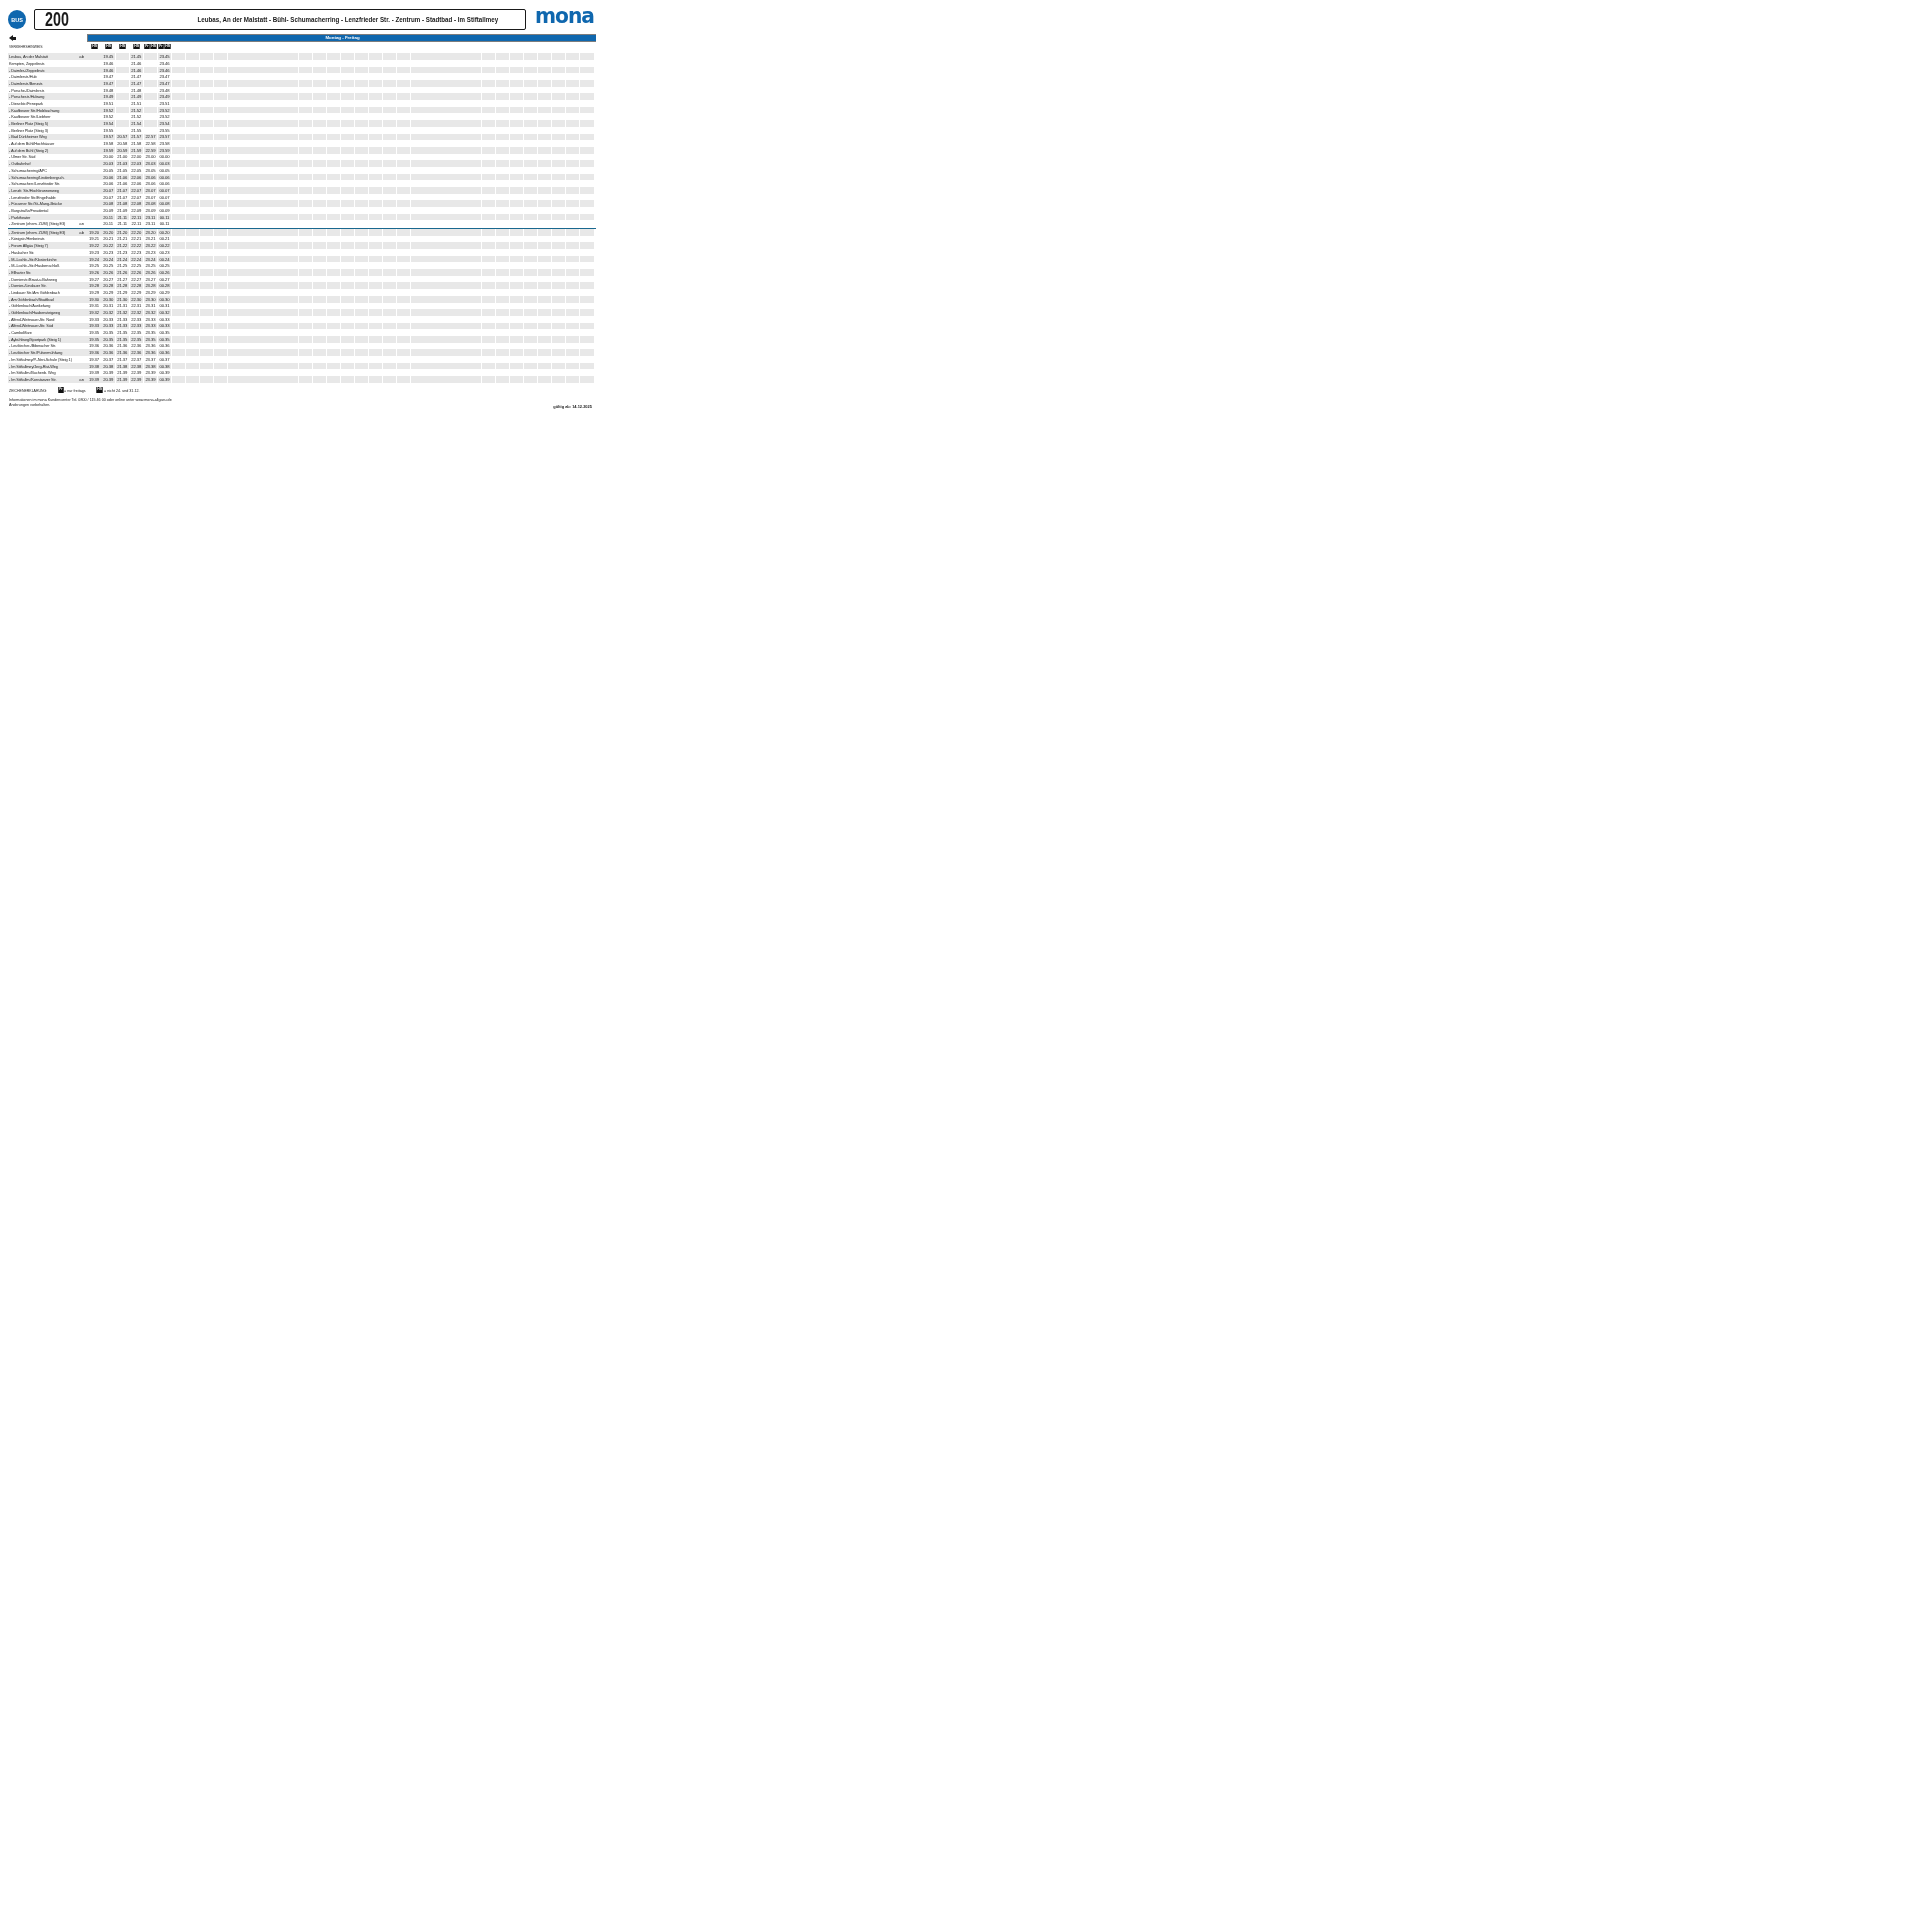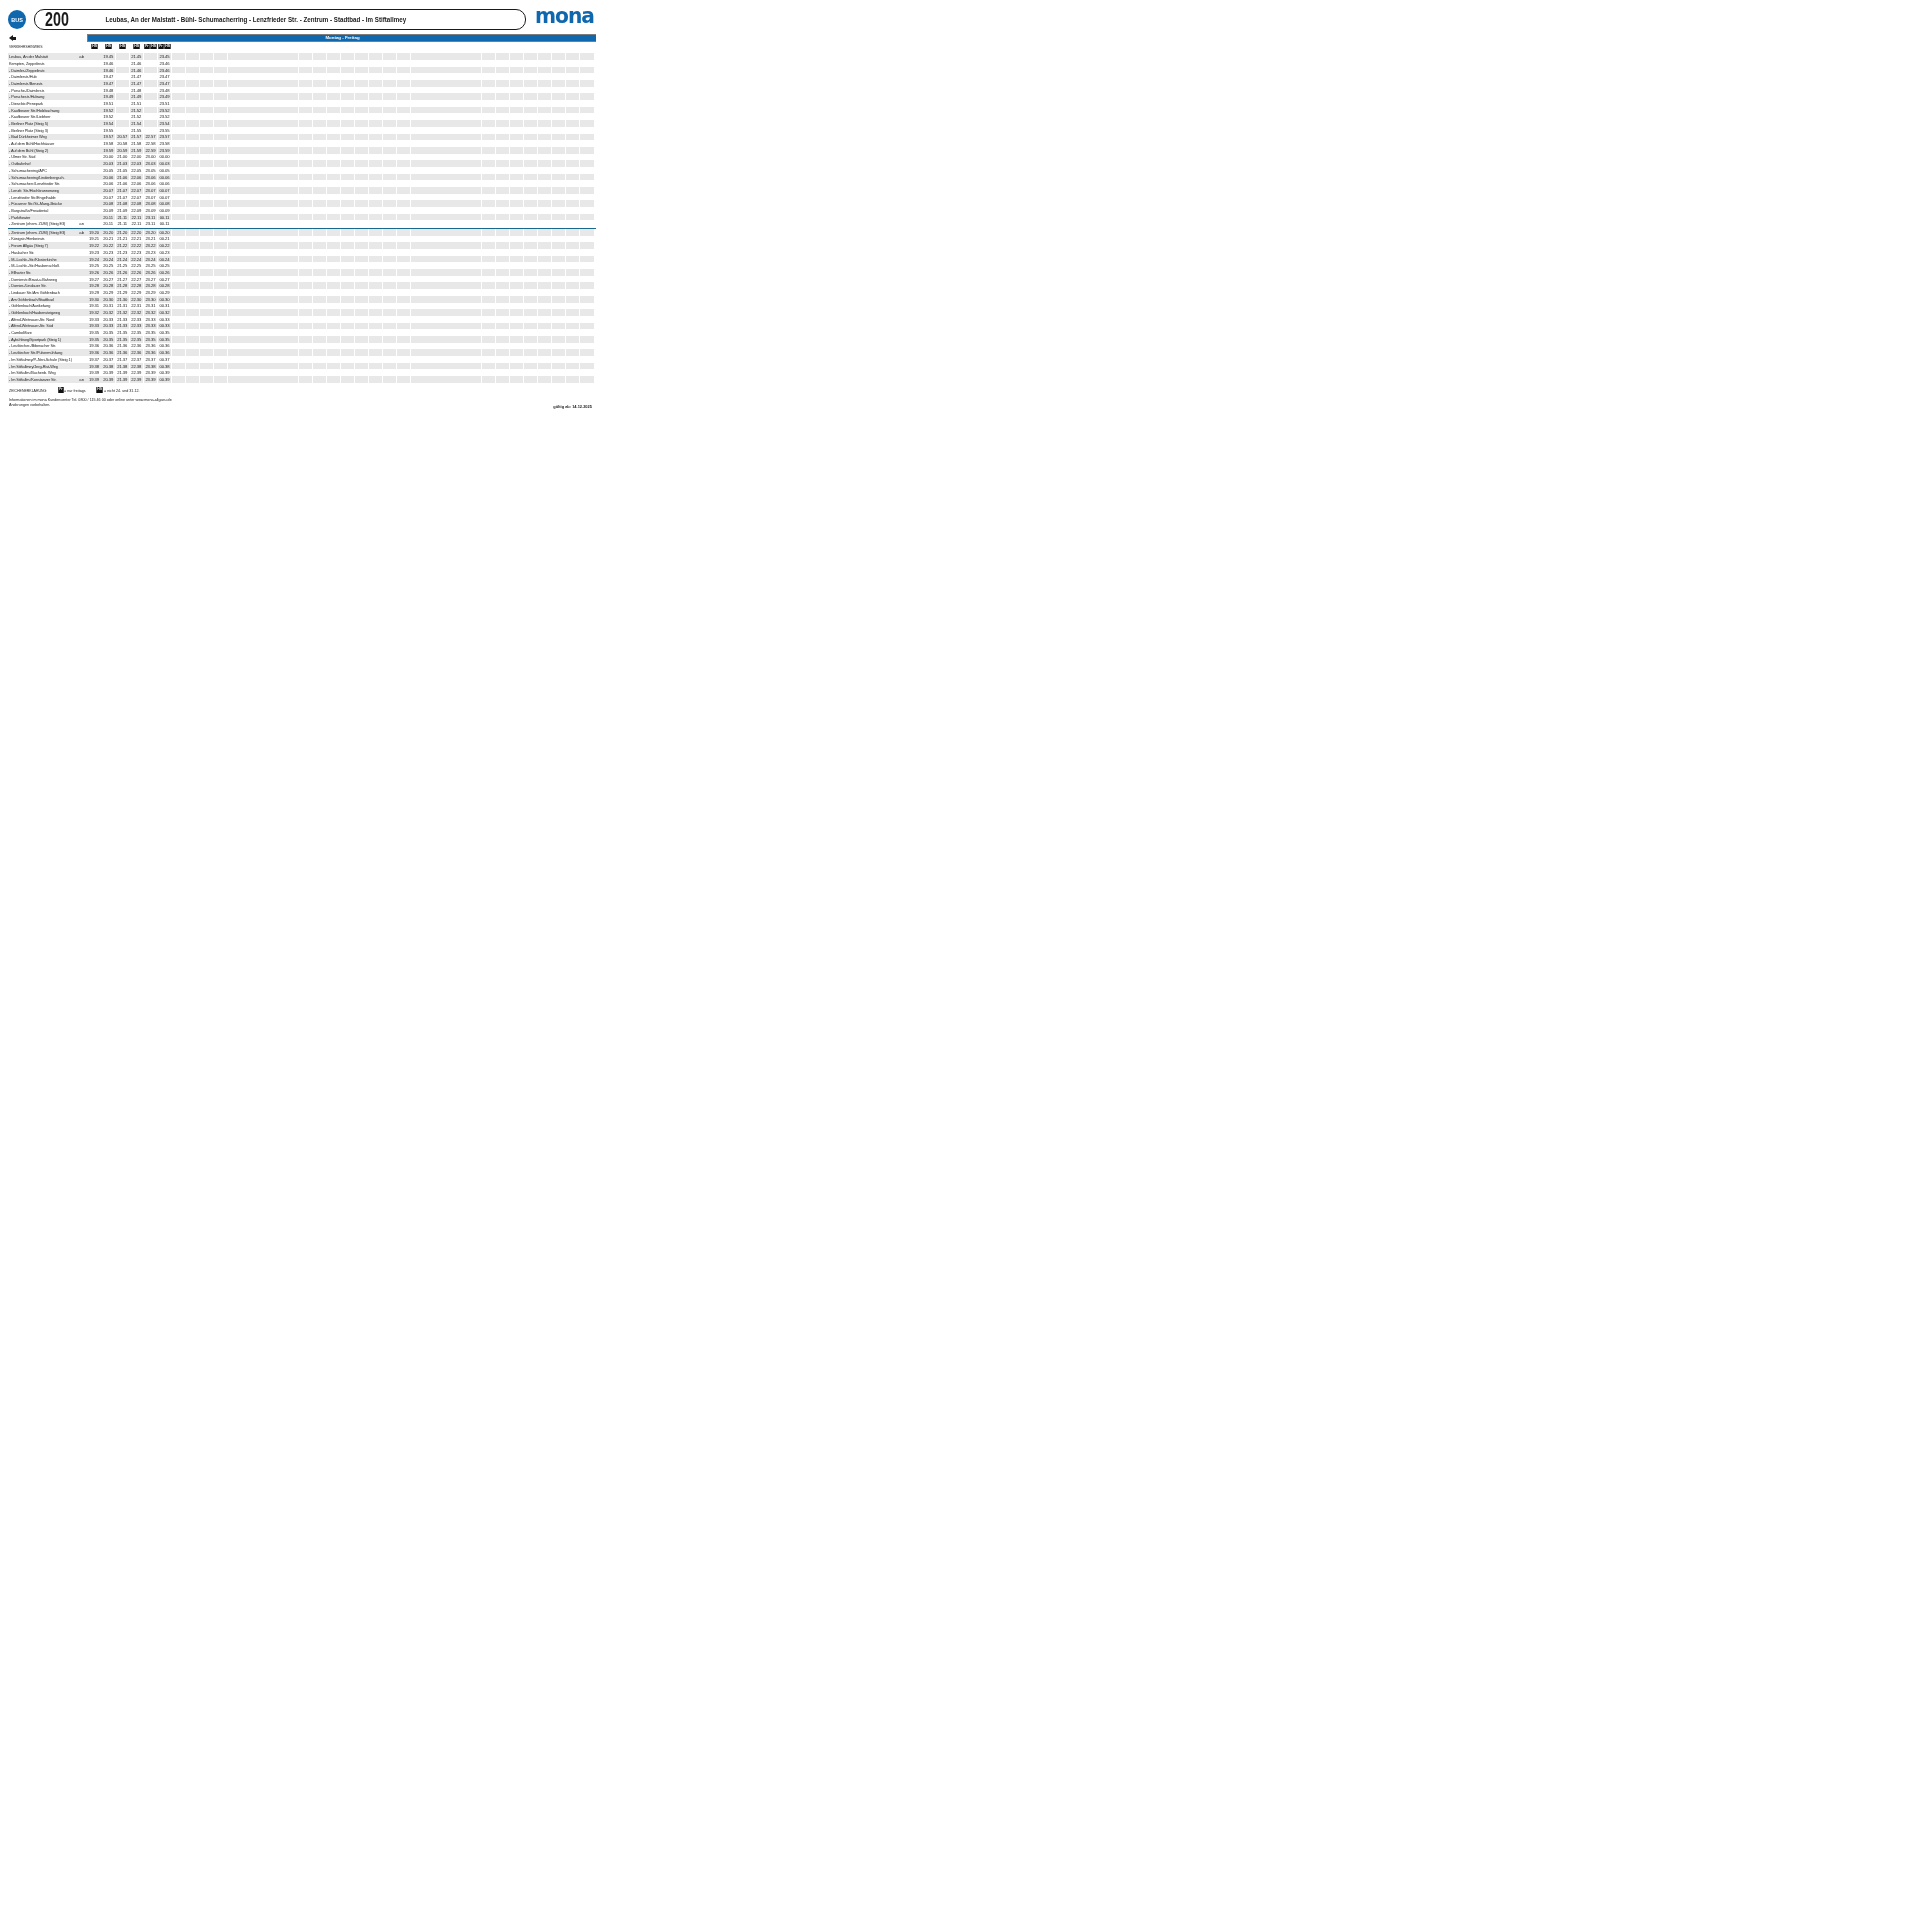--- a/index.html
+++ b/index.html
@@ -4,24 +4,24 @@
 <style>
   html,body{margin:0;padding:0;background:#fff;}
   body{width:596px;height:421px;overflow:hidden;font-family:"Liberation Sans",sans-serif;color:#1b1b1b;}
   .page{position:relative;width:596px;height:421px;background:#fff;overflow:hidden;}
 
   
   .bus-badge{position:absolute;left:7.7px;top:10px;width:18px;height:19px;border-radius:50%;
     display:flex;align-items:center;justify-content:center;}
   .bus-badge span{color:#fff;font-weight:bold;font-size:5.8px;transform:scaleX(.95);}
   .line-box{position:absolute;left:34px;top:9.2px;width:492px;height:21px;box-sizing:border-box;
-    border:1px solid #1a1a1a;border-radius:10px;display:flex;align-items:center;background:#fff;}
+    border:1px solid #1a1a1a;border-radius:2px;display:flex;align-items:center;background:#fff;}
   .line-number{margin-left:10px;font-size:20.4px;font-weight:bold;transform:scaleX(.7);transform-origin:left center;
     white-space:nowrap;line-height:1;}
-  .route-title{flex:1;text-align:left;font-size:7.3px;font-weight:bold;white-space:nowrap;overflow:visible;}
+  .route-title{flex:1;text-align:right;font-size:7.3px;font-weight:bold;white-space:nowrap;overflow:visible;}
   .route-title span{display:inline-block;transform:scaleX(.85);transform-origin:center;white-space:nowrap;}
   .brand-logo{position:absolute;right:2.3px;top:5.4px;font-family:"DejaVu Sans",sans-serif;font-size:22px;
     font-weight:bold;letter-spacing:-1.2px;line-height:1;transform:scaleX(.92);transform-origin:right center;}
 
   
   .back-arrow{position:absolute;left:8.5px;top:34px;display:flex;align-items:center;height:7px;}
   .arrow-head{width:0;height:0;border-top:3.5px solid transparent;border-bottom:3.5px solid transparent;
     border-right:4.6px solid #1a1a1a;}
   .arrow-tail{width:3.9px;height:3.1px;background:#1a1a1a;margin-top:1.2px;}
 

